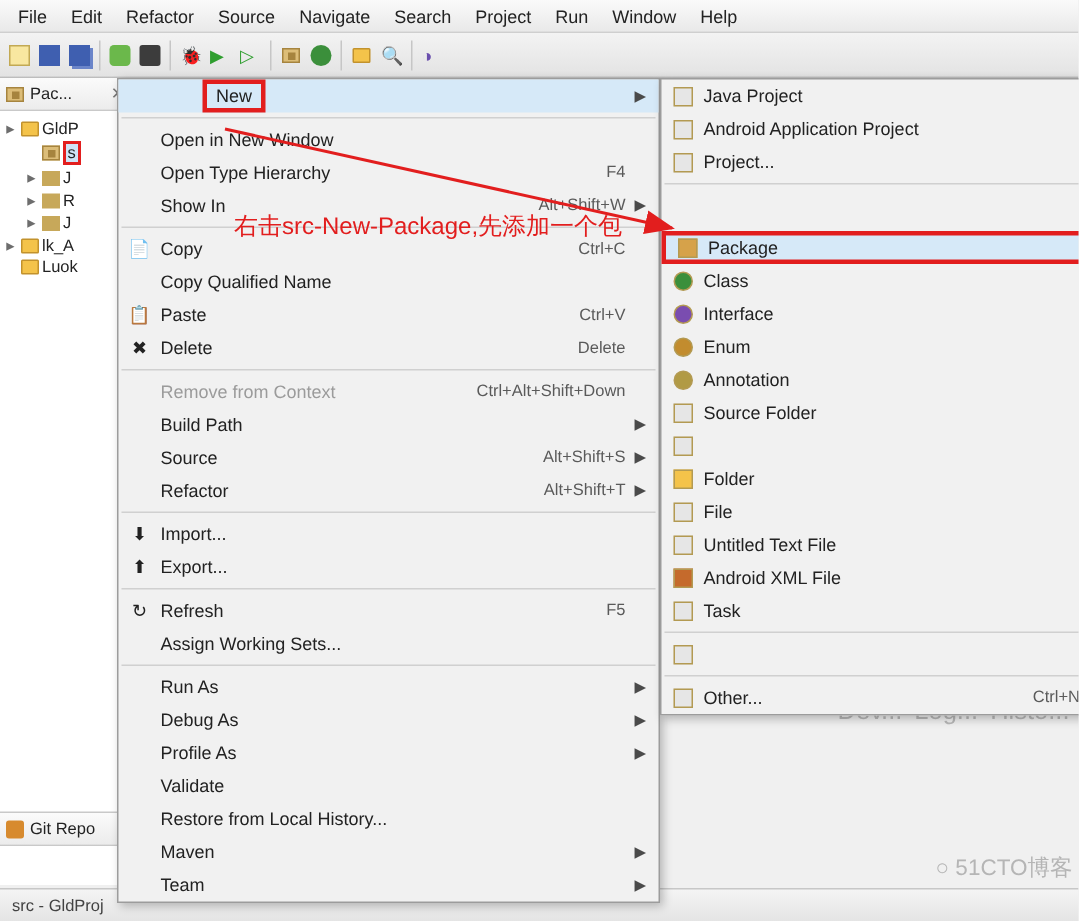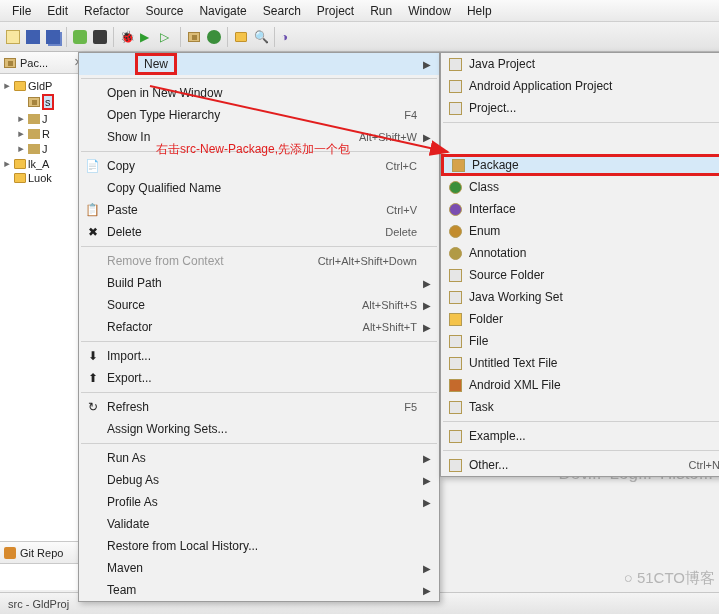--- a/index.html
+++ b/index.html
@@ -40,21 +40,21 @@
   .submenu .row { display:flex; align-items:center; height:22px; padding:0 6px 0 0; cursor:default; }
   .submenu .row.highlight { background:#d6e9f8;margin-top:31px; }
   .submenu .iconcol { width:28px; display:flex; align-items:center; justify-content:center; }
   .submenu .lbl { flex:1; }
   .submenu .shc { color:#5a5a5a; font-size:11px; }
   .submenu .sep { height:1px; background:#d0d0d0; margin:3px 2px; }
   .pkgbox { border:3px solid #e21e1e; }
   
   .status { position:absolute; bottom:0; left:0; right:0; height:22px; background:linear-gradient(#f4f4f4,#e4e4e4); border-top:1px solid #c7c7c7; display:flex; align-items:center; padding:0 8px; font-size:11px; color:#424242;}
   
-  .anno { position:absolute; left:156px; top:141px; color:#e21e1e; font-size:12px; z-index:20; }
+  .anno { position:absolute; left:156px; top:141px; color:#e21e1e; font-size:16px; z-index:20; }
   
   .arrowsvg { position:absolute; left:100px; top:66px; z-index:15; pointer-events:none;}
   
   .wm { position:absolute; right:4px; bottom:26px; font-size:15px; color:#b5b5b5; z-index:30;}
   
   .righttabs { position:absolute; right:6px; bottom:130px; font-size:17px; color:#b8b8b8; display:flex; gap:8px;}
   .folder { width:12px; height:10px; background:#f4c34a; border:1px solid #c2922c; border-radius:1px; display:inline-block;}
   .pkgic { width:12px; height:10px; background:#dcbd78; border:1px solid #a6843e; display:inline-block; position:relative;}
   .pkgic::after{content:'';position:absolute;left:3px;top:2px;width:5px;height:5px;background:#a6843e;}
 </style>
@@ -362,21 +362,20 @@
     <div class="row">
       <span class="iconcol">
         <span style="width: 13px; height: 13px; display: inline-block; border: 1px solid rgb(179, 154, 82); background: rgb(230, 230, 230);"></span>
       </span>
       <span class="lbl">Source Folder</span>
     </div>
     <div class="row">
       <span class="iconcol">
         <span style="width: 13px; height: 13px; display: inline-block; border: 1px solid rgb(179, 154, 82); background: rgb(230, 230, 230);"></span>
       </span>
-      <span class="lbl">Java Working Set</span>
     </div>
     <div class="row">
       <span class="iconcol">
         <span style="width: 13px; height: 13px; display: inline-block; border: 1px solid rgb(179, 154, 82); background: rgb(244, 195, 74);"></span>
       </span>
       <span class="lbl">Folder</span>
     </div>
     <div class="row">
       <span class="iconcol">
         <span style="width: 13px; height: 13px; display: inline-block; border: 1px solid rgb(179, 154, 82); background: rgb(230, 230, 230);"></span>
@@ -399,21 +398,20 @@
       <span class="iconcol">
         <span style="width: 13px; height: 13px; display: inline-block; border: 1px solid rgb(179, 154, 82); background: rgb(230, 230, 230);"></span>
       </span>
       <span class="lbl">Task</span>
     </div>
     <div class="sep"></div>
     <div class="row">
       <span class="iconcol">
         <span style="width: 13px; height: 13px; display: inline-block; border: 1px solid rgb(179, 154, 82); background: rgb(230, 230, 230);"></span>
       </span>
-      <span class="lbl">Example...</span>
     </div>
     <div class="sep"></div>
     <div class="row">
       <span class="iconcol">
         <span style="width: 13px; height: 13px; display: inline-block; border: 1px solid rgb(179, 154, 82); background: rgb(230, 230, 230);"></span>
       </span>
       <span class="lbl">Other...</span>
       <span class="shc">Ctrl+N</span>
     </div>
   </div>

